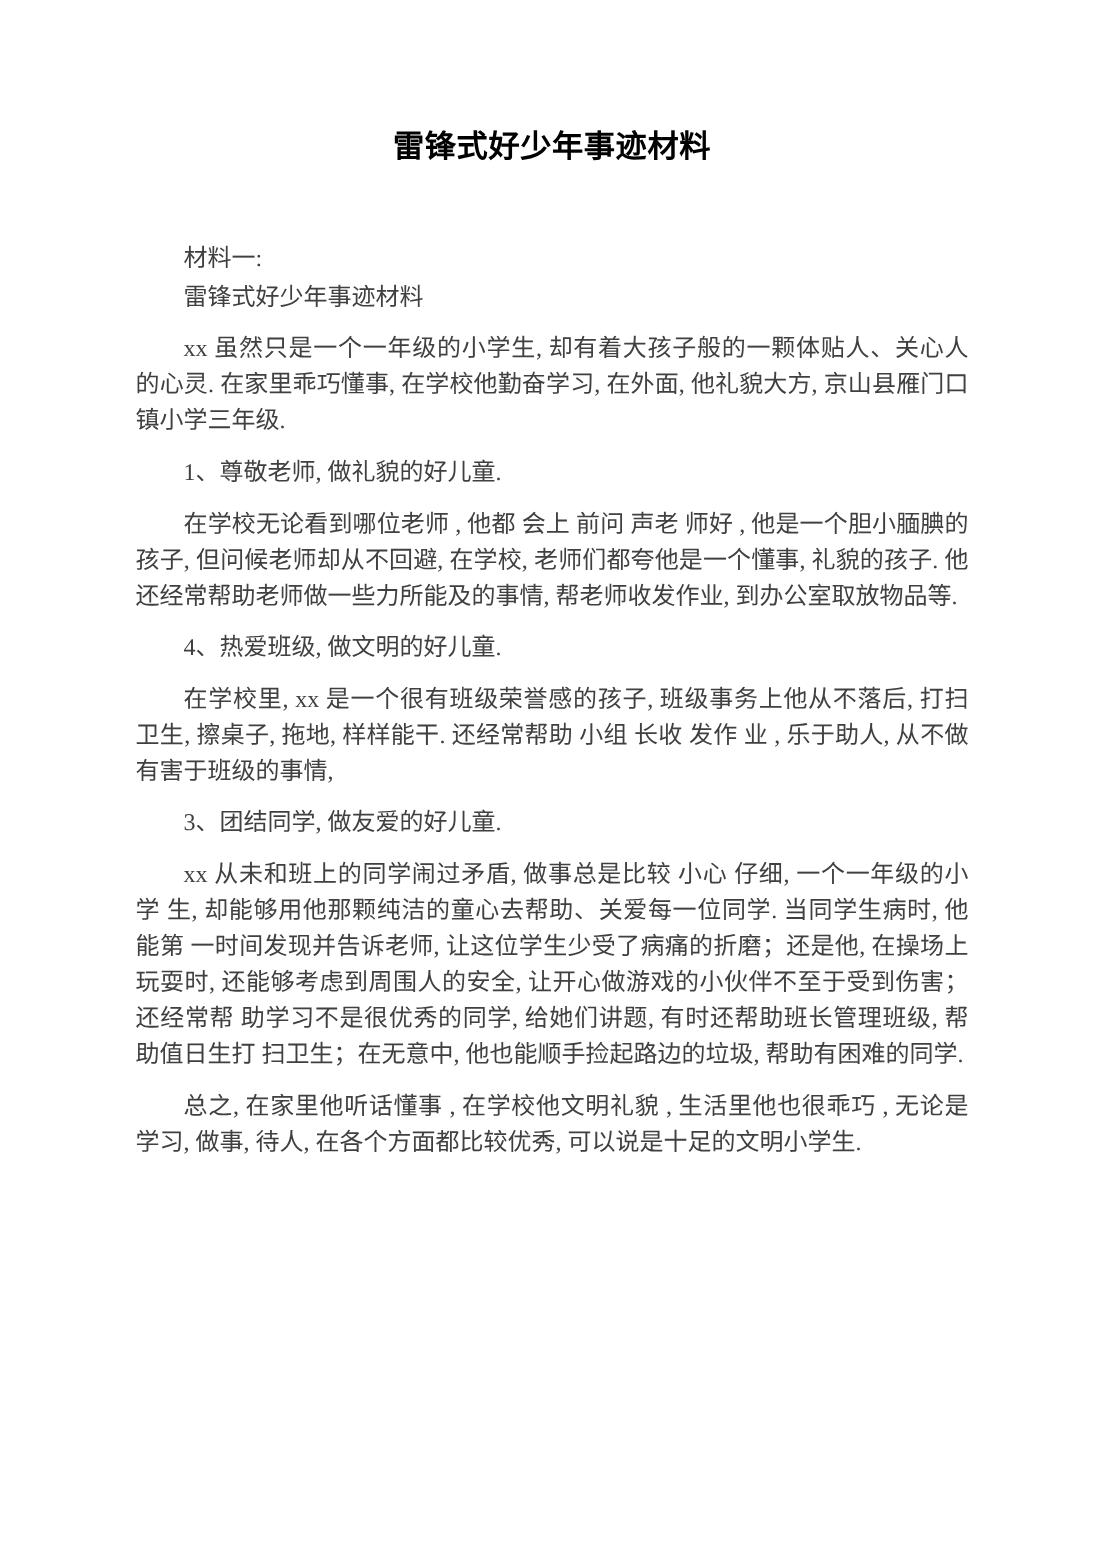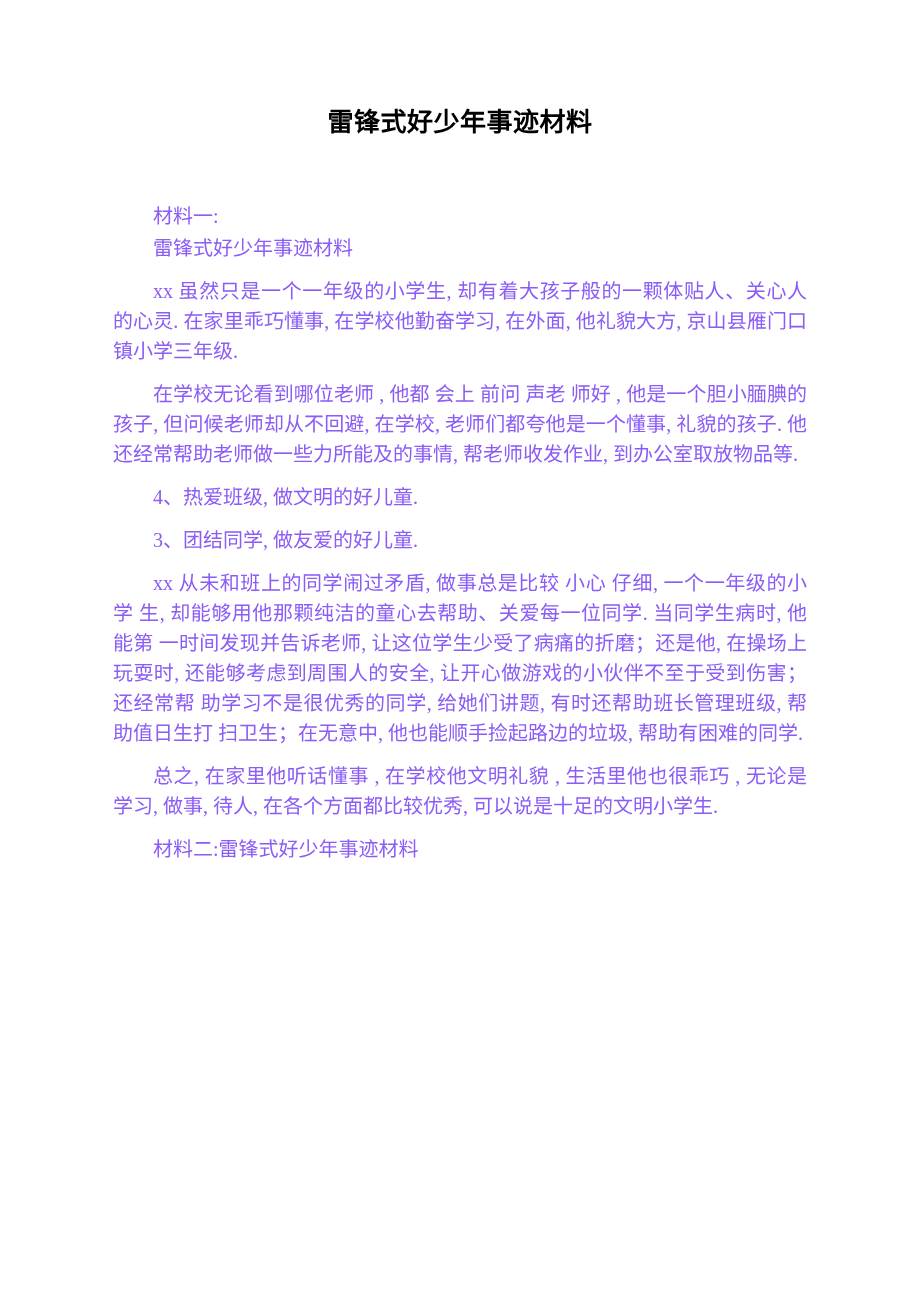--- a/index.html
+++ b/index.html
@@ -24,21 +24,21 @@
     font-weight: bold;
     font-size: 26px;
     line-height: 38px;
     color: #000000;
     text-align: center;
     margin: 0 0 60px 0;
     letter-spacing: 0.5px;
   }
   .doc-body {
     font-family: "Liberation Serif", serif;
-    color: #8b5cf6;
+    color: #404040;
   }
   .para {
     font-size: 20px;
     line-height: 30px;
     text-align: justify;
     text-indent: 2em;
     margin: 0 0 13px 0;
     word-break: break-all;
   }
   .para.tight {
@@ -48,20 +48,21 @@
 </head>
 <body>
 
 <div class="doc-page">
   <h1 class="doc-title">雷锋式好少年事迹材料</h1>
 
   <div class="doc-body">
     <p class="para tight">材料一:</p>
     <p class="para">雷锋式好少年事迹材料</p>
     <p class="para">xx 虽然只是一个一年级的小学生, 却有着大孩子般的一颗体贴人、关心人的心灵. 在家里乖巧懂事, 在学校他勤奋学习, 在外面, 他礼貌大方, 京山县雁门口镇小学三年级.</p>
+    <p class="para">1、尊敬老师, 做礼貌的好儿童.</p>
     <p class="para">在学校无论看到哪位老师 , 他都 会上 前问 声老 师好 , 他是一个胆小腼腆的孩子, 但问候老师却从不回避, 在学校, 老师们都夸他是一个懂事, 礼貌的孩子. 他还经常帮助老师做一些力所能及的事情, 帮老师收发作业, 到办公室取放物品等.</p>
     <p class="para">4、热爱班级, 做文明的好儿童.</p>
+    <p class="para">在学校里, xx 是一个很有班级荣誉感的孩子, 班级事务上他从不落后, 打扫卫生, 擦桌子, 拖地, 样样能干. 还经常帮助 小组 长收 发作 业 , 乐于助人, 从不做有害于班级的事情,</p>
     <p class="para">3、团结同学, 做友爱的好儿童.</p>
     <p class="para">xx 从未和班上的同学闹过矛盾, 做事总是比较 小心 仔细, 一个一年级的小学 生, 却能够用他那颗纯洁的童心去帮助、关爱每一位同学. 当同学生病时, 他能第 一时间发现并告诉老师, 让这位学生少受了病痛的折磨；还是他, 在操场上玩耍时,  还能够考虑到周围人的安全, 让开心做游戏的小伙伴不至于受到伤害；还经常帮 助学习不是很优秀的同学, 给她们讲题, 有时还帮助班长管理班级, 帮助值日生打 扫卫生；在无意中, 他也能顺手捡起路边的垃圾, 帮助有困难的同学.</p>
     <p class="para">总之, 在家里他听话懂事 , 在学校他文明礼貌 , 生活里他也很乖巧 , 无论是学习, 做事, 待人, 在各个方面都比较优秀, 可以说是十足的文明小学生.</p>
-    <p class="para">材料二:雷锋式好少年事迹材料</p>
   </div>
 </div>
 
 </body></html>

